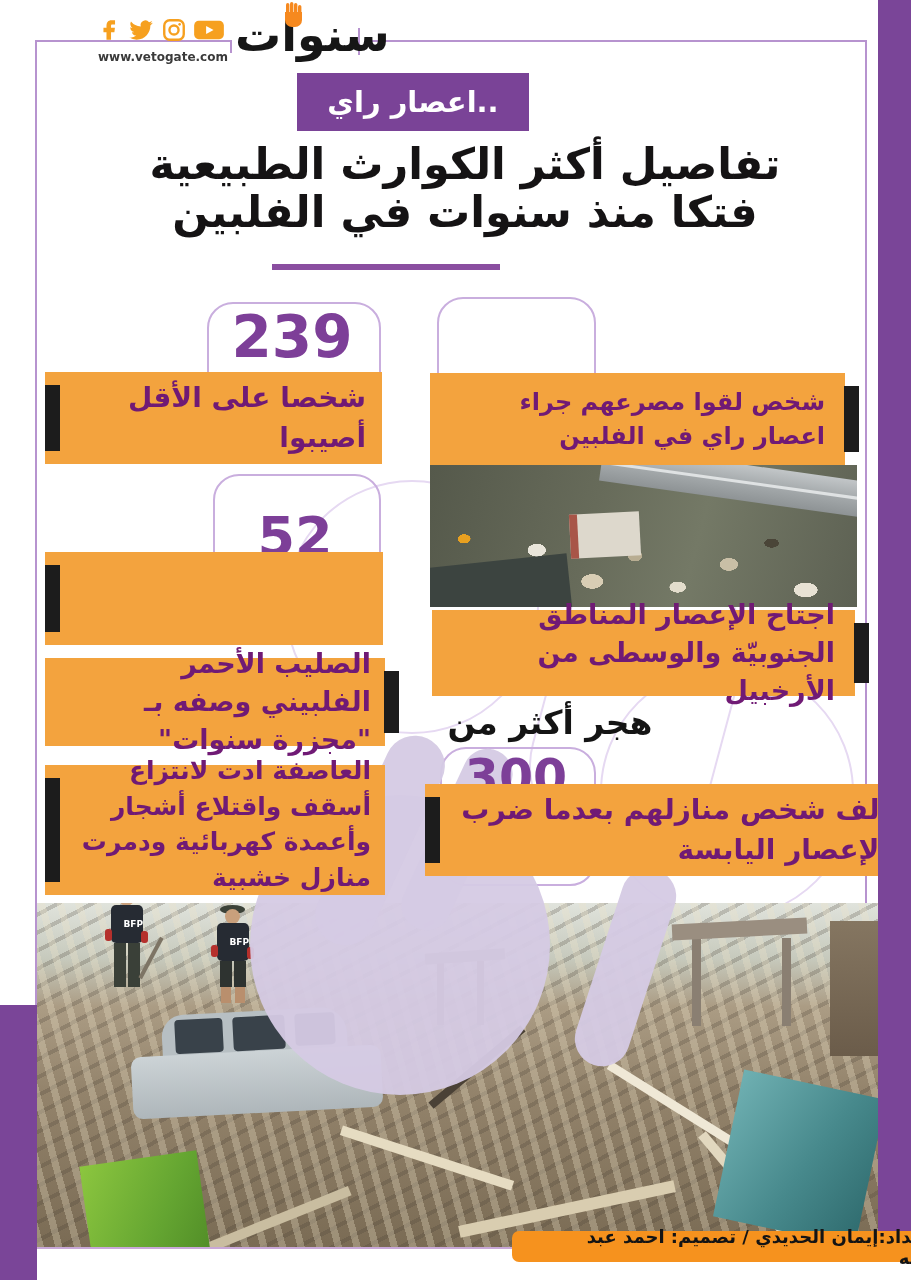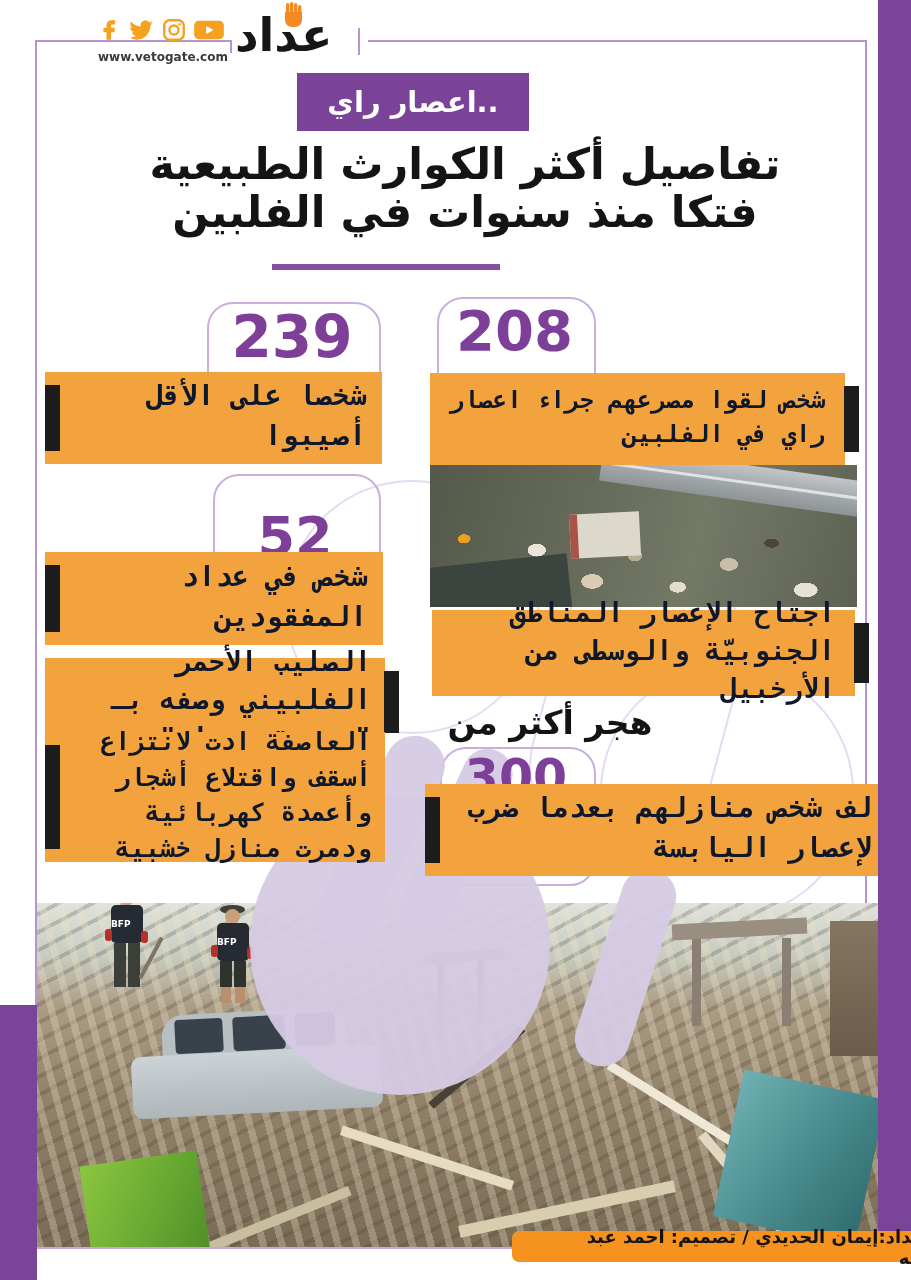--- a/index.html
+++ b/index.html
@@ -26,21 +26,21 @@
   .title{position:absolute;color:#151314;font-weight:bold;font-size:43px;line-height:1.12;
          text-align:center;z-index:3;}
   .divider{position:absolute;background:#8a4ea0;z-index:3;}
 
   
   .ncard{position:absolute;border:2px solid #c9aede;border-radius:26px;z-index:1;background:transparent;}
   .num{position:absolute;color:#7d3f98;font-weight:bold;text-align:center;z-index:3;line-height:1;}
 
   
   .obox{position:absolute;background:#f3a33e;z-index:3;display:flex;align-items:center;}
-  .obox .txt{width:100%;font-weight:bold;color:#0f172a;text-align:right;direction:rtl;line-height:1.42;font-family:Liberation Mono, monospace;}
+  .obox .txt{width:100%;font-weight:bold;color:#701a75;text-align:right;direction:rtl;line-height:1.42;}
   .acc{position:absolute;background:#1c1c1c;width:15px;top:13px;bottom:13px;}
   .acc.l{left:0;}
   .acc.r{right:-14px;}
 
   .intro{position:absolute;color:#141414;font-weight:bold;font-size:33px;direction:rtl;
          text-align:center;z-index:3;}
 
   
   .photo{position:absolute;overflow:hidden;z-index:1;}
   .aerial{background:
@@ -74,21 +74,21 @@
   .hutroof{position:absolute;background:#8d8173;z-index:2;}
   .carbody{position:absolute;left:95px;top:148px;width:250px;height:62px;background:
      linear-gradient(180deg,#ccd3d6,#aeb6ba);border-radius:10px;transform:rotate(-3deg);z-index:3;}
   .carcabin{position:absolute;left:125px;top:108px;width:185px;height:52px;background:#b7bfc3;
      border-radius:22px 26px 0 0;transform:rotate(-3deg);z-index:3;}
   .carwin{position:absolute;background:#39424a;border-radius:4px;z-index:4;}
   .man{position:absolute;z-index:4;}
   .head{position:absolute;width:15px;height:15px;border-radius:50%;background:#c9a07c;left:10px;top:0;}
   .hat{position:absolute;width:25px;height:9px;border-radius:50%;background:#3c4238;left:5px;top:-4px;}
   .torso{position:absolute;left:2px;top:14px;width:32px;height:38px;background:#262b33;border-radius:5px;
-     color:#fff;font-size:9px;font-weight:bold;text-align:left;line-height:38px;}
+     color:#fff;font-size:9px;font-weight:bold;text-align:right;line-height:38px;}
   .glove{position:absolute;width:7px;height:12px;background:#b5302c;border-radius:3px;}
   .legs{position:absolute;left:5px;top:52px;width:26px;height:34px;
      background:linear-gradient(90deg,#3a4038 45%,transparent 45% 55%,#3a4038 55%);}
   .pole{position:absolute;width:4px;height:46px;background:#7d7465;transform:rotate(28deg);}
   .greenbox{position:absolute;left:50px;top:255px;width:118px;height:118px;z-index:3;
      background:linear-gradient(120deg,#8cc63f 0%,#64a531 60%,#4f8a26 100%);transform:rotate(-8deg);}
   .tealbox{position:absolute;left:690px;top:180px;width:145px;height:150px;z-index:3;
      background:linear-gradient(115deg,#6fb0b2 0%,#47898c 55%,#2f6b6e 100%);transform:rotate(12deg);}
   .bldg{position:absolute;left:793px;top:18px;width:58px;height:135px;z-index:2;
      background:linear-gradient(180deg,#857661 0%,#6b5c4a 100%);}
@@ -133,21 +133,21 @@
       </span>
     <span>
         <svg width="32" height="28" viewBox="0 0 28 24">
           <rect x="1" y="4" width="26" height="16" rx="4" fill="#f6a01f"></rect>
           <path d="M11.5 8.5l6.5 3.5-6.5 3.5z" fill="#fff"></path>
         </svg>
       </span>
   </div>
   <div class="url" style="left:88px;top:50px;width:150px;">www.vetogate.com</div>
 
-  <div class="logo" style="left:235px;top:12px;">عداد</div>
+  <div class="logo" style="left:235px;top:12px;">سنوات</div>
   <div class="hand" style="left:283px;top:2px;">
     <svg width="22" height="26" viewBox="0 0 22 26" fill="#f6891f">
         <rect x="3" y="1" width="3.4" height="12" rx="1.7"></rect>
         <rect x="7" y="0" width="3.4" height="13" rx="1.7"></rect>
         <rect x="11" y="1" width="3.4" height="12" rx="1.7"></rect>
         <rect x="15" y="3" width="3.4" height="10" rx="1.7"></rect>
         <path d="M2 10h17v8a7 7 0 0 1-7 7h-3a7 7 0 0 1-7-7z"></path>
       </svg>
   </div>
 
@@ -160,44 +160,42 @@
 
   <div class="wm-f" style="left:250px;top:795px;width:300px;height:300px;border-radius:50%;"></div>
   <div class="wm-f" style="left:350px;top:728px;width:60px;height:225px;border-radius:30px;transform:rotate(25deg);"></div>
   <div class="wm-f" style="left:432px;top:742px;width:50px;height:195px;border-radius:26px;transform:rotate(25deg);"></div>
   <div class="wm-f" style="left:598px;top:865px;width:55px;height:205px;border-radius:28px;transform:rotate(18deg);"></div>
 
   <div class="ncard" style="left:207px;top:302px;width:170px;height:140px;"></div>
   <div class="num" style="left:207px;top:308px;width:170px;font-size:58px;">239</div>
 
   <div class="ncard" style="left:437px;top:297px;width:155px;height:140px;"></div>
-  <div class="num" style="left:437px;top:303px;width:155px;font-size:56px;">208</div>
 
   <div class="ncard" style="left:213px;top:474px;width:164px;height:130px;"></div>
   <div class="num" style="left:213px;top:482px;width:164px;font-size:54px;margin-top:28px;">52</div>
 
   <div class="ncard" style="left:440px;top:747px;width:152px;height:135px;"></div>
   <div class="num" style="left:440px;top:753px;width:152px;font-size:49px;">300</div>
 
   <div class="obox" style="left:45px;top:372px;width:337px;height:92px;">
     <span class="acc l"></span>
     <div class="txt" style="font-size:28px;padding:0 16px 0 20px;">شخصا على الأقل أصيبوا</div>
   </div>
 
   <div class="obox" style="left:45px;top:552px;width:338px;height:93px;">
     <span class="acc l"></span>
-    <div class="txt" style="font-size:28px;padding:0 16px 0 20px;">شخص في عداد المفقودين</div>
   </div>
 
   <div class="obox" style="left:45px;top:658px;width:340px;height:88px;">
     <span class="acc r"></span>
     <div class="txt" style="font-size:27px;padding:0 14px 0 20px;">الصليب الأحمر الفلبيني وصفه بـ "مجزرة سنوات"</div>
   </div>
 
-  <div class="obox" style="left:45px;top:732px;width:340px;height:130px;">
+  <div class="obox" style="left:45px;top:765px;width:340px;height:130px;align-items:flex-end;">
     <span class="acc l"></span>
     <div class="txt" style="font-size:25px;padding:0 14px 0 20px;">العاصفة  ادت لانتزاع أسقف واقتلاع أشجار وأعمدة كهربائية ودمرت منازل خشبية</div>
   </div>
 
   <div class="obox" style="left:430px;top:373px;width:415px;height:92px;">
     <span class="acc r"></span>
     <div class="txt" style="font-size:24px;padding:0 20px 0 16px;">شخص لقوا مصرعهم جراء اعصار راي في الفلبين</div>
   </div>
 
   <div class="photo aerial" style="left:430px;top:465px;width:427px;height:142px;">

